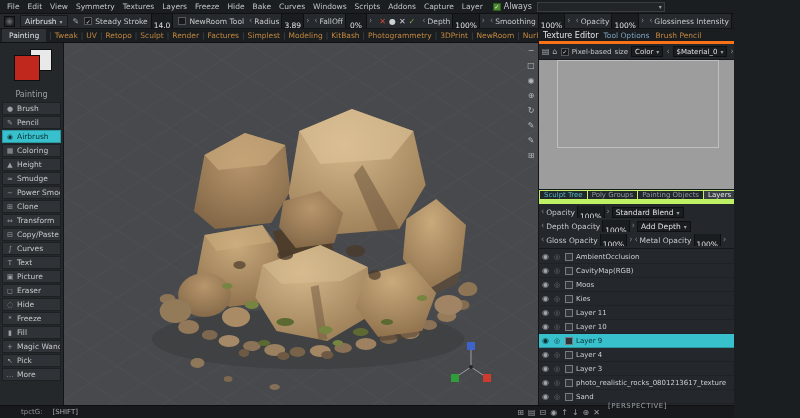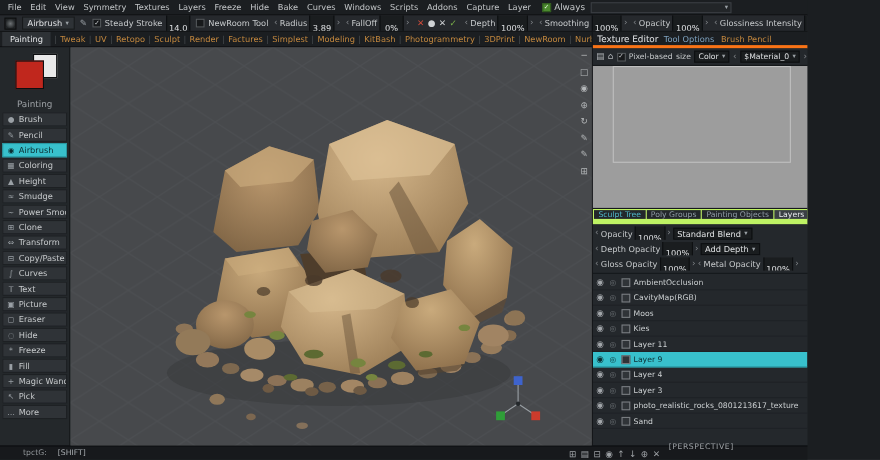--- a/index.html
+++ b/index.html
@@ -534,20 +534,26 @@
             <span class="eye2"></span>
             <span class="thumb"></span>
             <span class="lname">Kies</span>
           </div>
           <div class="lrow">
             <span class="eye"></span>
             <span class="eye2"></span>
             <span class="thumb"></span>
             <span class="lname">Layer 11</span>
           </div>
+          <div class="lrow">
+            <span class="eye"></span>
+            <span class="eye2"></span>
+            <span class="thumb"></span>
+            <span class="lname">Layer 10</span>
+          </div>
           <div class="lrow active">
             <span class="eye"></span>
             <span class="eye2"></span>
             <span class="thumb"></span>
             <span class="lname">Layer 9</span>
           </div>
           <div class="lrow">
             <span class="eye"></span>
             <span class="eye2"></span>
             <span class="thumb"></span>

